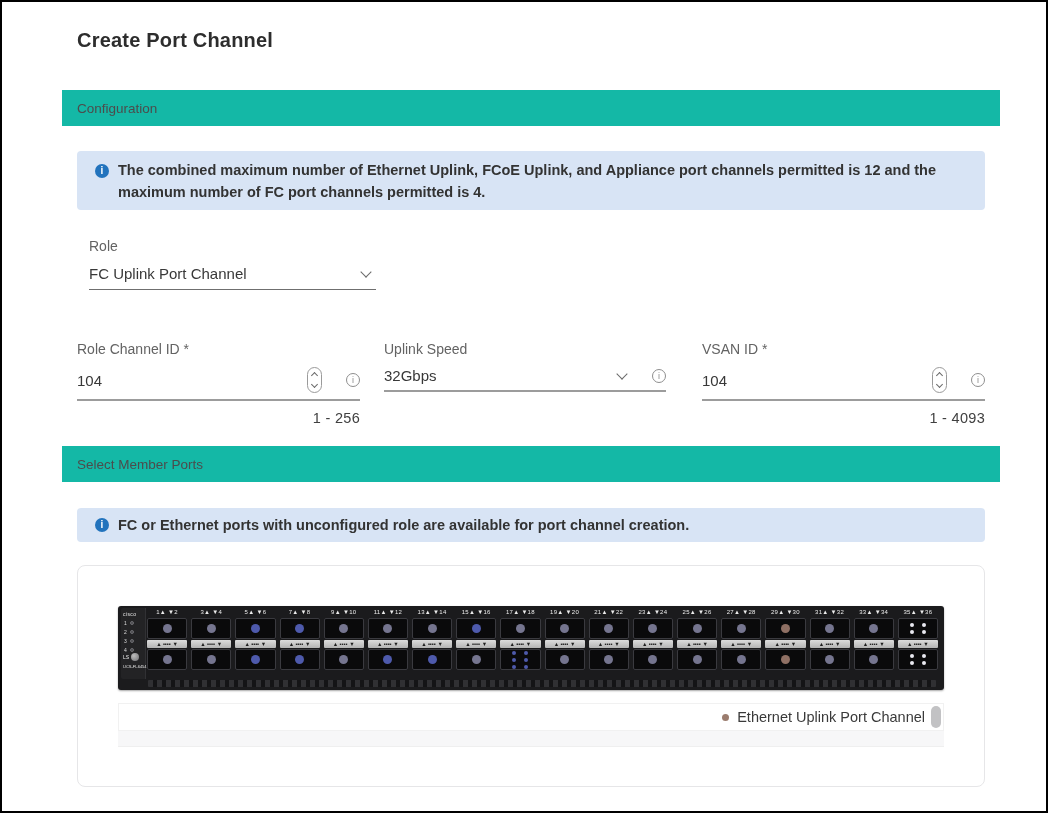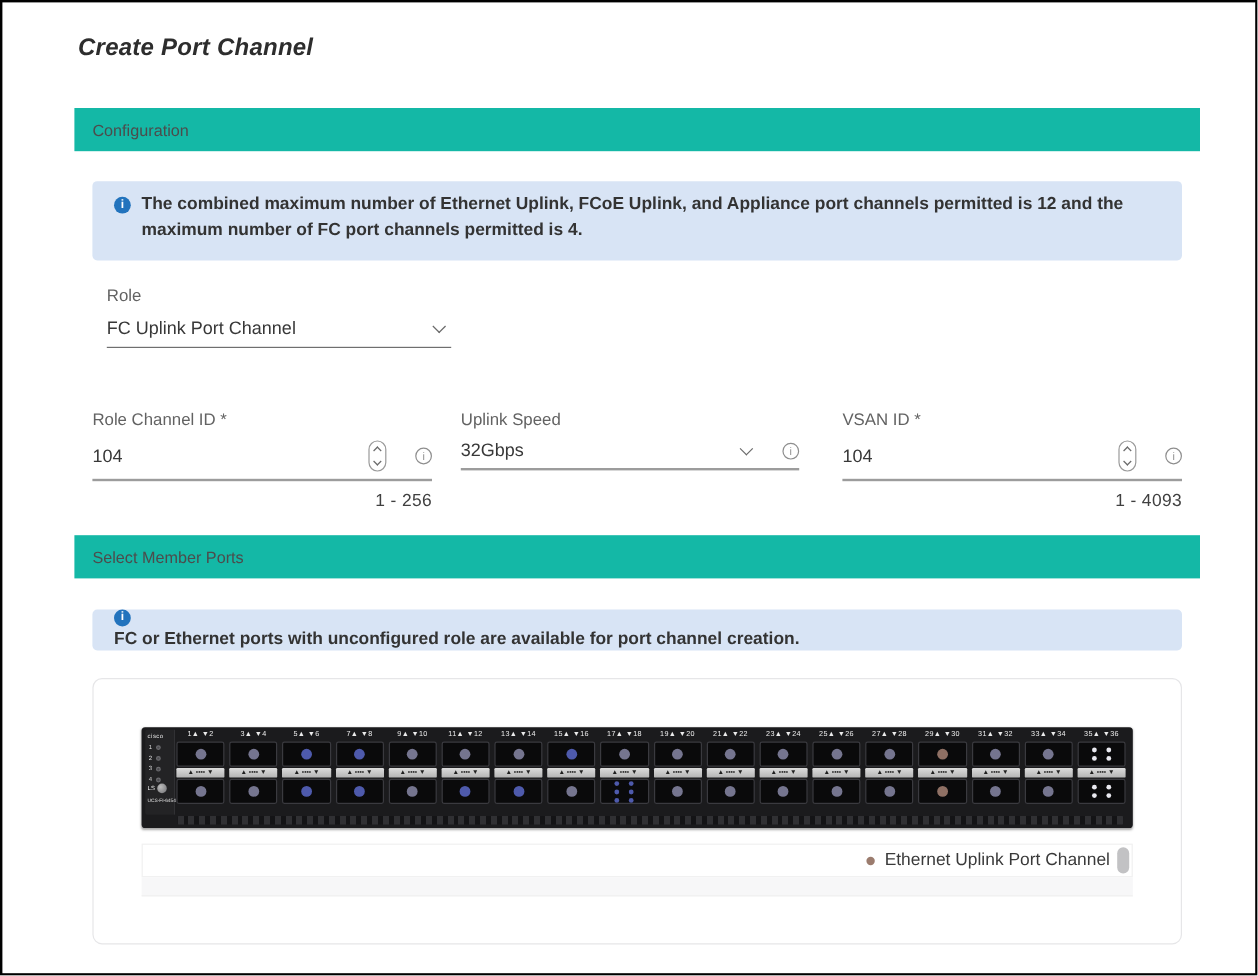--- a/index.html
+++ b/index.html
@@ -1,28 +1,28 @@
 <!DOCTYPE html>
 <html><head>
 <meta charset="utf-8">
 <style>
   * { box-sizing: border-box; margin: 0; padding: 0; }
   html, body { width: 1048px; height: 813px; background: #fff; }
   body { font-family: "Liberation Sans", "DejaVu Sans", sans-serif; color: #3a3a3a; }
   .frame { position: relative; width: 1048px; height: 813px; border: 2px solid #000; background: #fff; overflow: hidden; }
 
-  .page-title { position: absolute; left: 63px; top: 27px; font-size: 20px; font-weight: 700; color: #2d2d2d; letter-spacing: .2px; font-style: italic; }
+  .page-title { position: absolute; left: 75px; top: 27px; font-size: 20px; font-weight: 700; color: #2d2d2d; letter-spacing: .2px; }
 
   .section-band { position: absolute; left: 60px; width: 938px; height: 36px; background: #14b8a6; display: flex; align-items: center; padding-left: 15px; font-size: 13.5px; color: #4c4c4c; }
   .band-config { top: 88px; }
   .band-ports  { top: 444px; }
 
   .info-banner { position: absolute; left: 75px; width: 908px; background: #d8e4f5; border-radius: 4px; display: flex; padding: 8px 20px 8px 18px; }
-  .banner-1 { top: 149px; height: 66px; }
-  .banner-2 { top: 506px; height: 34px; padding-top: 0; padding-bottom: 0; flex-direction: column; }
+  .banner-1 { top: 149px; height: 59px; }
+  .banner-2 { top: 506px; height: 34px; align-items: center; padding-top: 0; padding-bottom: 0; }
   .info-icon-blue { flex: 0 0 auto; width: 14px; height: 14px; border-radius: 50%; background: #2273bd; margin: 5px 9px 0 0; position: relative; }
   .banner-2 .info-icon-blue { margin-top: 0; }
   .info-icon-blue::after { content: "i"; position: absolute; left: 0; top: 0; width: 14px; height: 14px; color: #fff; font-size: 10px; font-weight: 700; line-height: 14px; text-align: center; font-style: normal; }
   .banner-text { font-size: 14.5px; font-weight: 700; color: #333; line-height: 22px; }
 
   .field-label { font-size: 14px; color: #636363; font-weight: 500; }
   .field-value { font-size: 15px; color: #383838; }
 
   .role-group { position: absolute; left: 87px; top: 236px; width: 287px; }
   .role-control { margin-top: 11px; padding-bottom: 7px; border-bottom: 1px solid #6f6f6f; display: flex; align-items: center; justify-content: space-between; }

